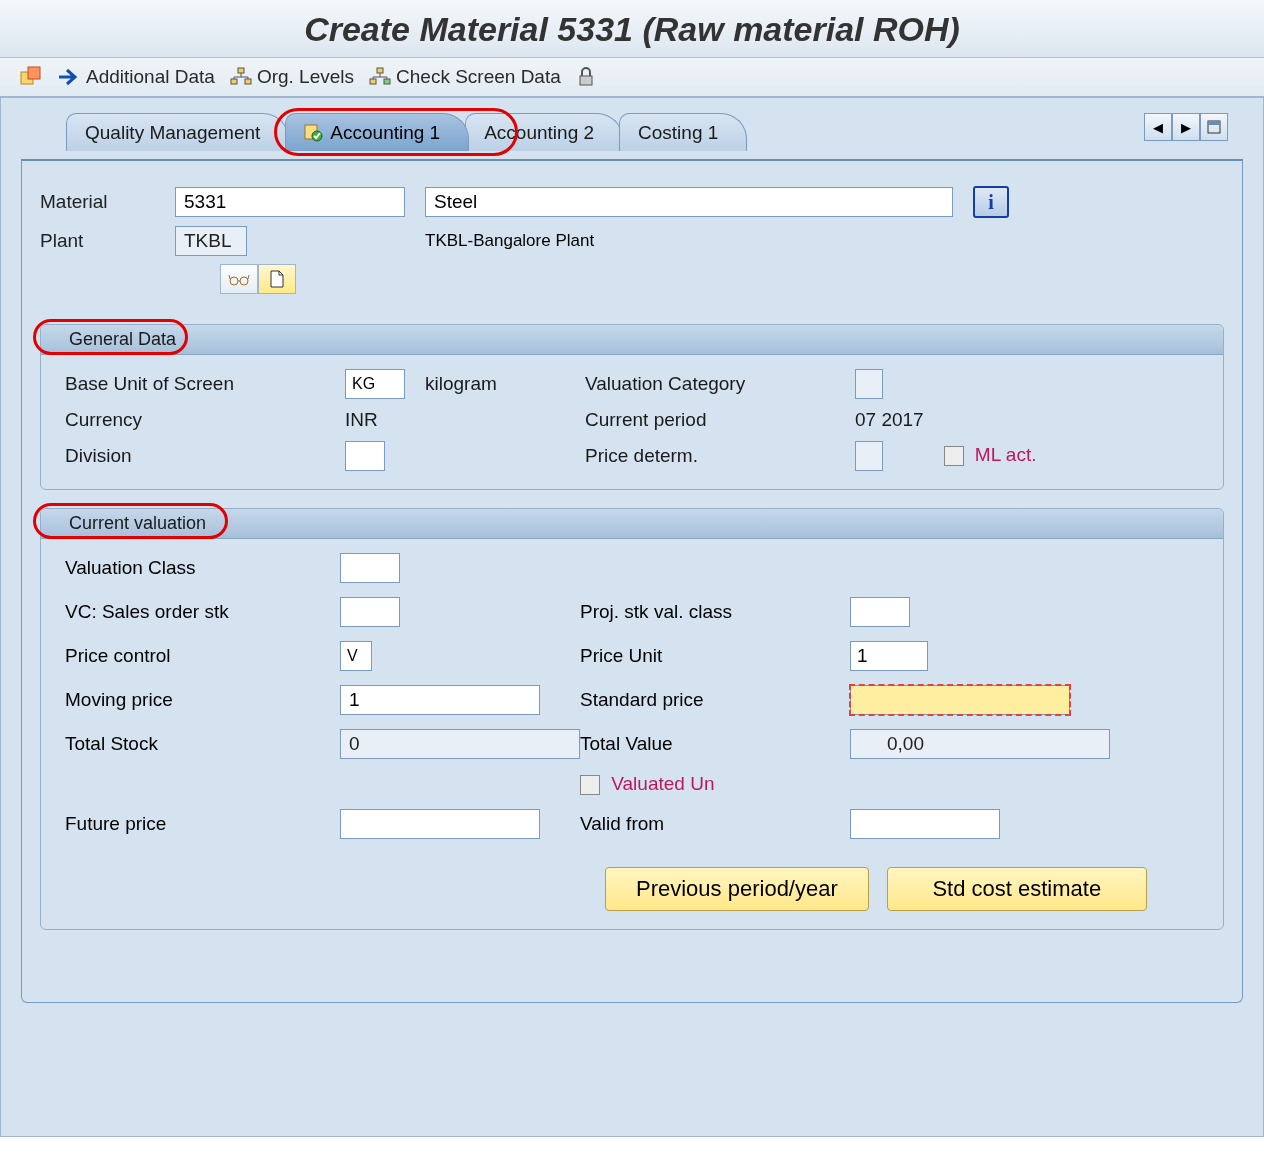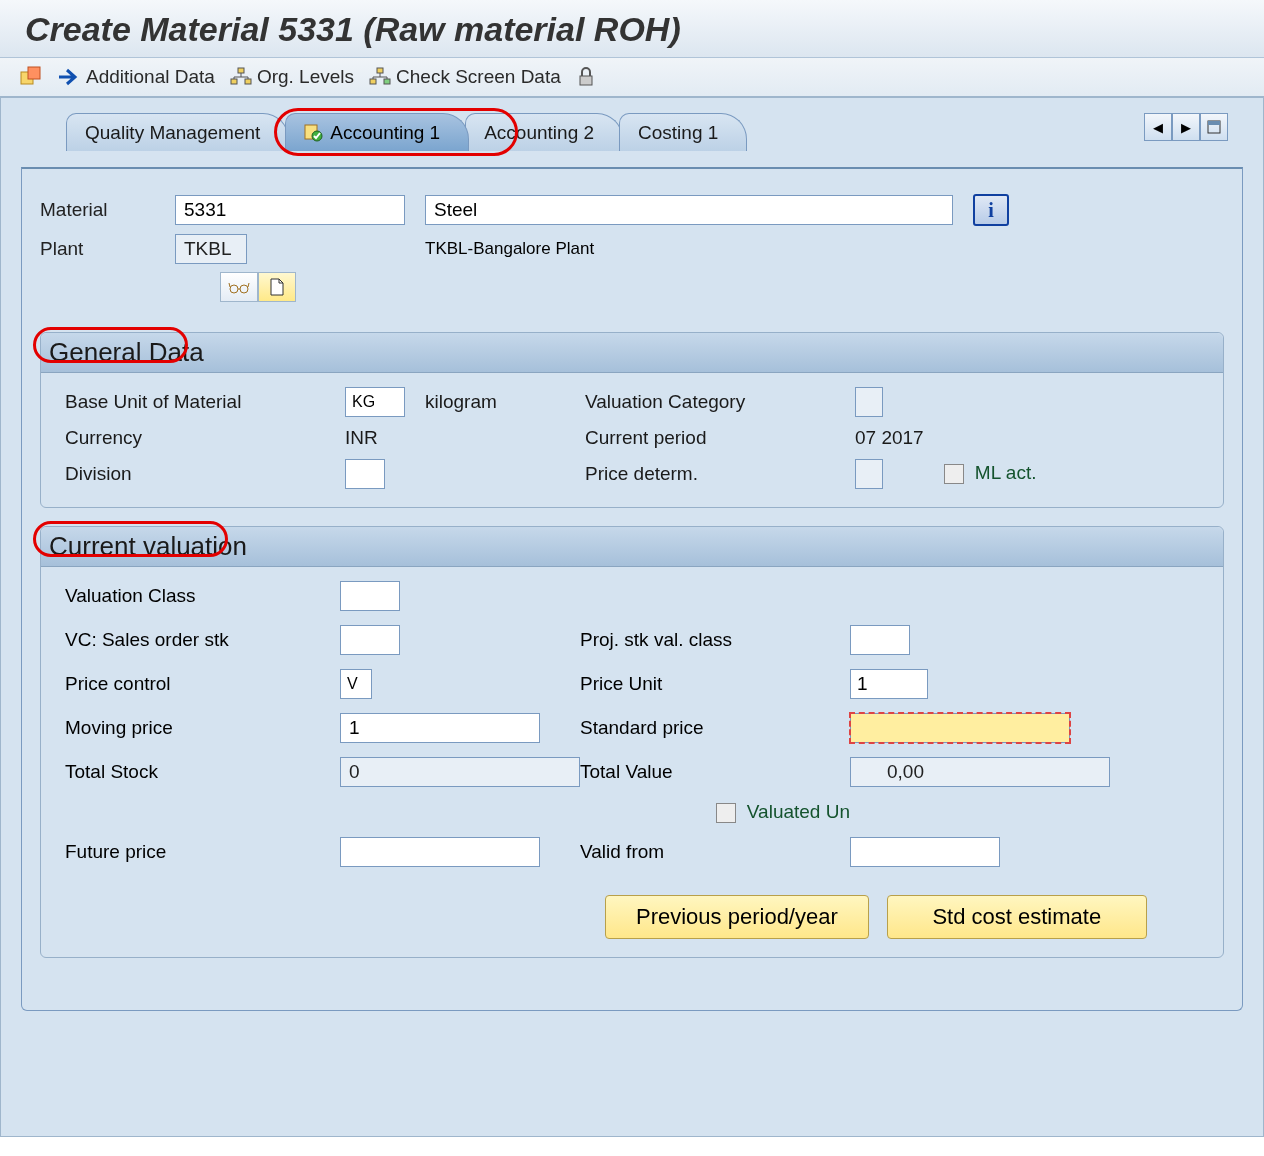--- a/index.html
+++ b/index.html
@@ -1,69 +1,69 @@
 <!DOCTYPE html>
 <html><head>
 <meta charset="utf-8">
 <style>
 * { box-sizing: border-box; margin: 0; padding: 0; }
 body { font-family: Arial, sans-serif; font-size: 17px; background: #fff; width: 1264px; height: 1156px; }
 
 
-.header { background: linear-gradient(to bottom, #f5f8fb, #dce6f0); padding: 10px 25px 8px 25px; border-bottom: 1px solid #b0c4d8; }
+.header { background: linear-gradient(to bottom, #f5f8fb, #dce6f0); padding: 10px 25px 8px 25px; border-bottom: 1px solid #b0c4d8; text-align: center; }
 .page-title { font-size: 34px; font-weight: bold; color: #333; font-style: italic; }
 
 
 .toolbar { background: linear-gradient(to bottom, #f0f4f8, #e2ebf3); padding: 8px 20px; border-bottom: 1px solid #9fb6cc; display: flex; align-items: center; gap: 15px; font-size: 19px; }
 .tb-item { display: inline-flex; align-items: center; gap: 5px; cursor: pointer; color: #2a2a2a; }
 
 
 .main { background: #d5e3f0; padding: 15px 10px 0 10px; height: 1040px; border: 1px solid #9fb6cc; margin: 0; position: relative; }
 
 
 .tabstrip { display: flex; align-items: flex-end; margin-left: 55px; margin-bottom: 0; position: relative; }
 .tab { padding: 7px 28px 7px 18px; background: linear-gradient(to bottom, #d8e5f2, #bcd1e6); border: 1px solid #7a9ac0; border-bottom: none; border-radius: 10px 26px 0 0; margin-right: -4px; cursor: pointer; font-size: 19px; color: #1a1a1a; position: relative; height: 38px; display: flex; align-items: center; }
 .tab.active { background: linear-gradient(to bottom, #a8c3e0, #7ba5cf); z-index: 5; font-weight: normal; }
 .tab.active .tab-label { color: #000; }
 .tab-icon { width: 20px; height: 18px; margin-right: 6px; }
 .red-oval { position: absolute; border: 3px solid #e30000; border-radius: 50% / 50%; pointer-events: none; }
 .tab-controls { position: absolute; right: 25px; top: 0; display: flex; gap: 0; }
 .tab-ctrl-btn { width: 28px; height: 28px; border: 1px solid #7a9ac0; background: linear-gradient(to bottom,#f2f6fb,#cfdff0); display: flex; align-items: center; justify-content: center; cursor: pointer; font-size: 13px; }
 
 
-.content-panel { background: #d5e3f0; border: 1px solid #7a9ac0; border-top: 2px solid #6a8db0; margin: 16px 10px; padding: 25px 18px 30px 18px; height: 844px; border-radius: 0 0 6px 6px; }
+.content-panel { background: #d5e3f0; border: 1px solid #7a9ac0; border-top: 2px solid #6a8db0; margin: 8px 10px; padding: 25px 18px 30px 18px; height: 844px; border-radius: 0 0 6px 6px; }
 
 
 .field-row { display: flex; align-items: center; margin-bottom: 8px; }
 .fld-label { width: 135px; font-size: 19px; color: #222; }
 .text-input { border: 1px solid #7a9ac0; background: #fff; height: 30px; padding: 2px 8px; font-size: 19px; font-family: Arial; }
 .text-input.readonly { background: #e8eff6; color: #222; }
 .text-input.yellow-focus { background: #ffeea0; outline: 2px dashed #d44; outline-offset: -1px; }
 
 .info-btn { width: 36px; height: 32px; border: 2px solid #1040a0; background: linear-gradient(to bottom,#e0e8f5,#b8cce8); display: flex; align-items: center; justify-content: center; font-weight: bold; color: #1040a0; border-radius: 3px; cursor: pointer; margin-left: 20px; font-size: 20px; font-family: serif; }
 
 .mini-btns { display: flex; gap: 0; margin-left: 180px; margin-top: 8px; }
 .mini-btn { width: 38px; height: 30px; border: 1px solid #9fb6cc; background: linear-gradient(to bottom,#fff,#e4ecf5); display: flex; align-items: center; justify-content: center; cursor: pointer; }
 
 
 .group { border: 1px solid #97b0c9; border-radius: 6px; margin-top: 30px; background: #d5e3f0; }
-.group-header { background: linear-gradient(to bottom,#c6d8ea,#a6c0da); border-bottom: 1px solid #8aa5c0; border-radius: 6px 6px 0 0; padding: 4px 8px; font-size: 26px; color: #1a1a1a; position: relative; }
+.group-header { background: linear-gradient(to bottom,#c6d8ea,#a6c0da); border-bottom: 1px solid #8aa5c0; border-radius: 6px 6px 0 0; padding: 4px 28px; font-size: 18px; color: #1a1a1a; position: relative; }
 .group-body { padding: 14px 24px 18px 24px; }
 
 .grid2 { display: grid; grid-template-columns: 280px 80px 160px 270px auto; row-gap: 10px; align-items: center; font-size: 19px; }
 .grid2 .lbl { color: #1a1a1a; }
 .grid2 .val { color: #1a1a1a; }
 .small-input { width: 60px; height: 30px; border: 1px solid #7a9ac0; background: #fff; text-align: left; padding: 2px 6px; font-size: 16px; }
 .small-input.ro { background: #e8eff6; }
 .med-input { width: 78px; height: 30px; border: 1px solid #7a9ac0; background: #fff; text-align: left; padding: 2px 6px; font-size: 19px; }
 
 .cv-grid { display: grid; grid-template-columns: 275px 240px 270px 280px; row-gap: 14px; align-items: center; font-size: 19px; }
 
 .chk { width: 20px; height: 20px; border: 1px solid #888; background: #eee; display: inline-block; vertical-align: middle; }
-.muted { color: #14532d; text-align: right; }
+.muted { color: #be185d; }
 
 .action-btns { display: flex; gap: 18px; margin-top: 28px; margin-left: 540px; }
 .yellow-btn { background: linear-gradient(to bottom,#fff6c0,#ffe78a); border: 1px solid #b8a04a; border-radius: 4px; padding: 8px 30px; font-size: 22px; cursor: pointer; min-width: 260px; text-align: center; }
 
 </style>
 </head>
 <body>
 
 <div class="header">
   <div class="page-title">Create Material 5331 (Raw material ROH)</div>
@@ -176,21 +176,21 @@
       </div>
     </div>
 
     <div class="group" style="position:relative;">
       <div class="group-header">
         <span>General Data</span>
         <div class="red-oval" style="left:-8px; top:-6px; width:155px; height:36px; border-radius:20px;"></div>
       </div>
       <div class="group-body">
         <div class="grid2">
-          <span class="lbl">Base Unit of Material</span>
+          <span class="lbl">Base Unit of Screen</span>
           <input class="small-input" value="KG" style="">
           <span class="val">kilogram</span>
           <span class="lbl">Valuation Category</span>
           <span><input class="small-input ro" style="width: 28px;" readonly=""></span>
 
           <span class="lbl">Currency</span>
           <span class="val" style="grid-column: span 2;">INR</span>
           <span class="lbl">Current period</span>
           <span class="val">07 2017</span>
 

